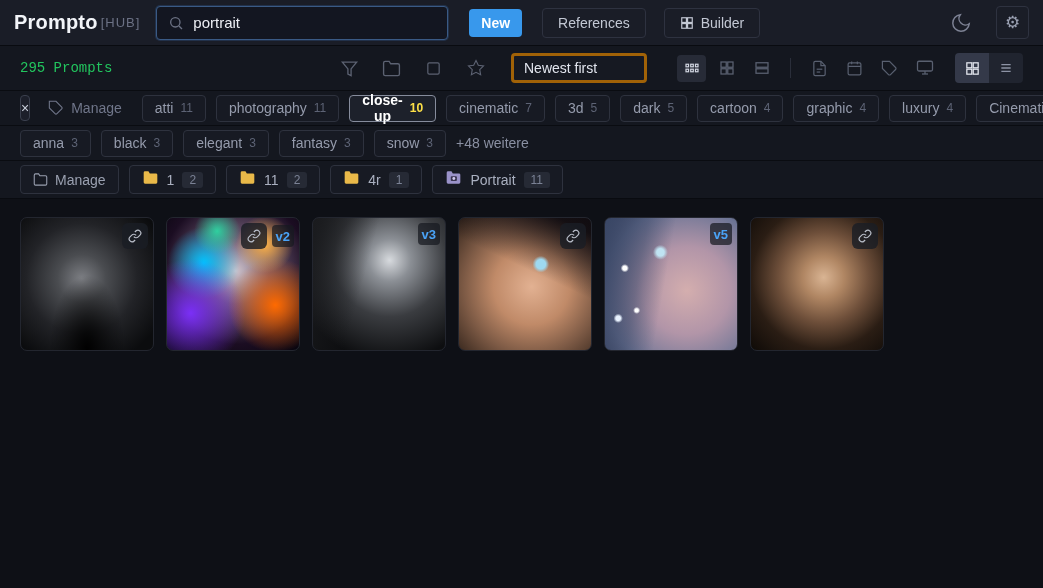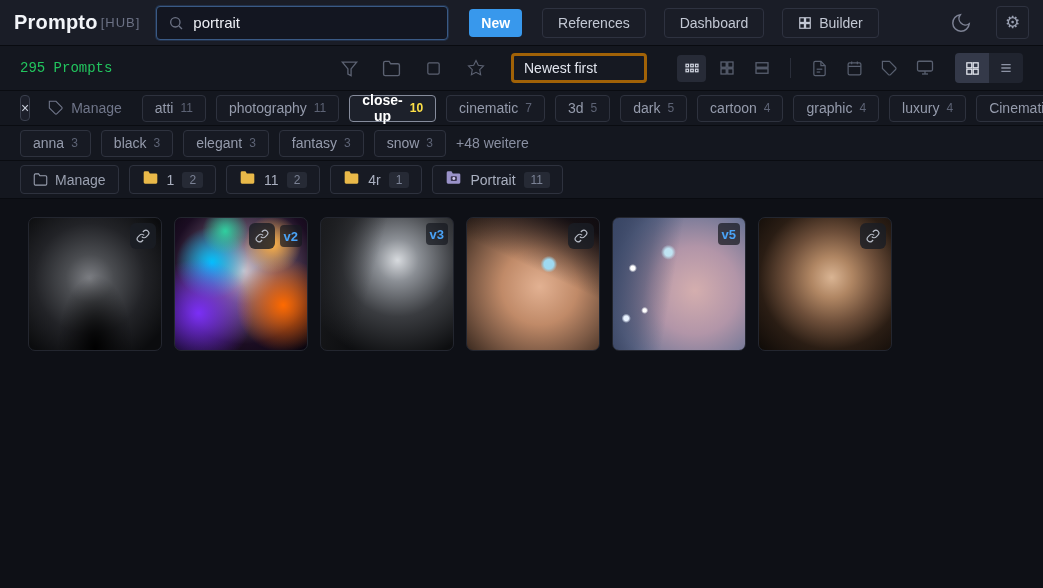--- a/index.html
+++ b/index.html
@@ -59,21 +59,21 @@
   .more-tags { color:#8a90a2; font-size:14px; cursor:pointer; }
   .fchip { display:flex; align-items:center; gap:8px; height:29px; padding:0 12px; background:#171a23; border:1px solid #2e323e; border-radius:4px; cursor:pointer; font-family:inherit; }
   .fchip .lbl { color:#aab0c0; font-size:14px; }
   .fchip .badge { background:#262a35; border-radius:3px; padding:1px 7px; color:#7b8295; font-size:12px; }
   .fchip.manage { gap:7px; }
   .fchip.manage .lbl { color:#9aa0b0; }
   .fchip.manage svg { stroke:#9aa0b0; }
   .folder-ic { font-size:15px; line-height:1; position:relative; top:-1px; }
 
   
-  .card-area { padding:18px 20px 11px 20px; display:flex; gap:12px;margin-left:8px; }
+  .card-area { padding:18px 20px 11px 20px; display:flex; gap:12px; }
   .card { position:relative; width:134px; height:134px; border-radius:7px; overflow:hidden; border:1px solid #23262f; cursor:pointer; background:#000; }
   .card .overlay { position:absolute; top:5px; right:5px; display:flex; align-items:center; gap:5px; }
   .link-btn { width:26px; height:26px; display:flex; align-items:center; justify-content:center; background:rgba(26,29,37,.82); border:none; border-radius:6px; cursor:pointer; }
   .link-btn svg { stroke:#b9bec9; }
   .ver-badge { min-width:22px; height:22px; display:flex; align-items:center; justify-content:center; padding:0 4px; background:rgba(22,25,32,.72); border-radius:4px; color:#4aa3f7; font-size:13px; font-weight:bold; }
 </style>
 </head>
 <body>
 
 <div id="app">
@@ -90,23 +90,20 @@
           </svg>
       </span>
       <input class="search-input" type="text" value="portrait" style="">
     </div>
 
     <button class="btn-new">New</button>
 
     <div class="nav" id="nav-container">
         <button class="nav-btn">
           <span>References</span>
-        </button>
-        <button class="nav-btn">
-          <span>Dashboard</span>
         </button>
         <button class="nav-btn">
           <span style="display: flex;">
             <svg width="14" height="14" viewBox="0 0 24 24" fill="none" stroke-width="2">
               <rect x="3" y="3" width="8" height="8"></rect>
               <rect x="13" y="3" width="8" height="8"></rect>
               <rect x="3" y="13" width="8" height="8"></rect>
               <rect x="13" y="13" width="8" height="8"></rect>
             </svg>
           </span>

